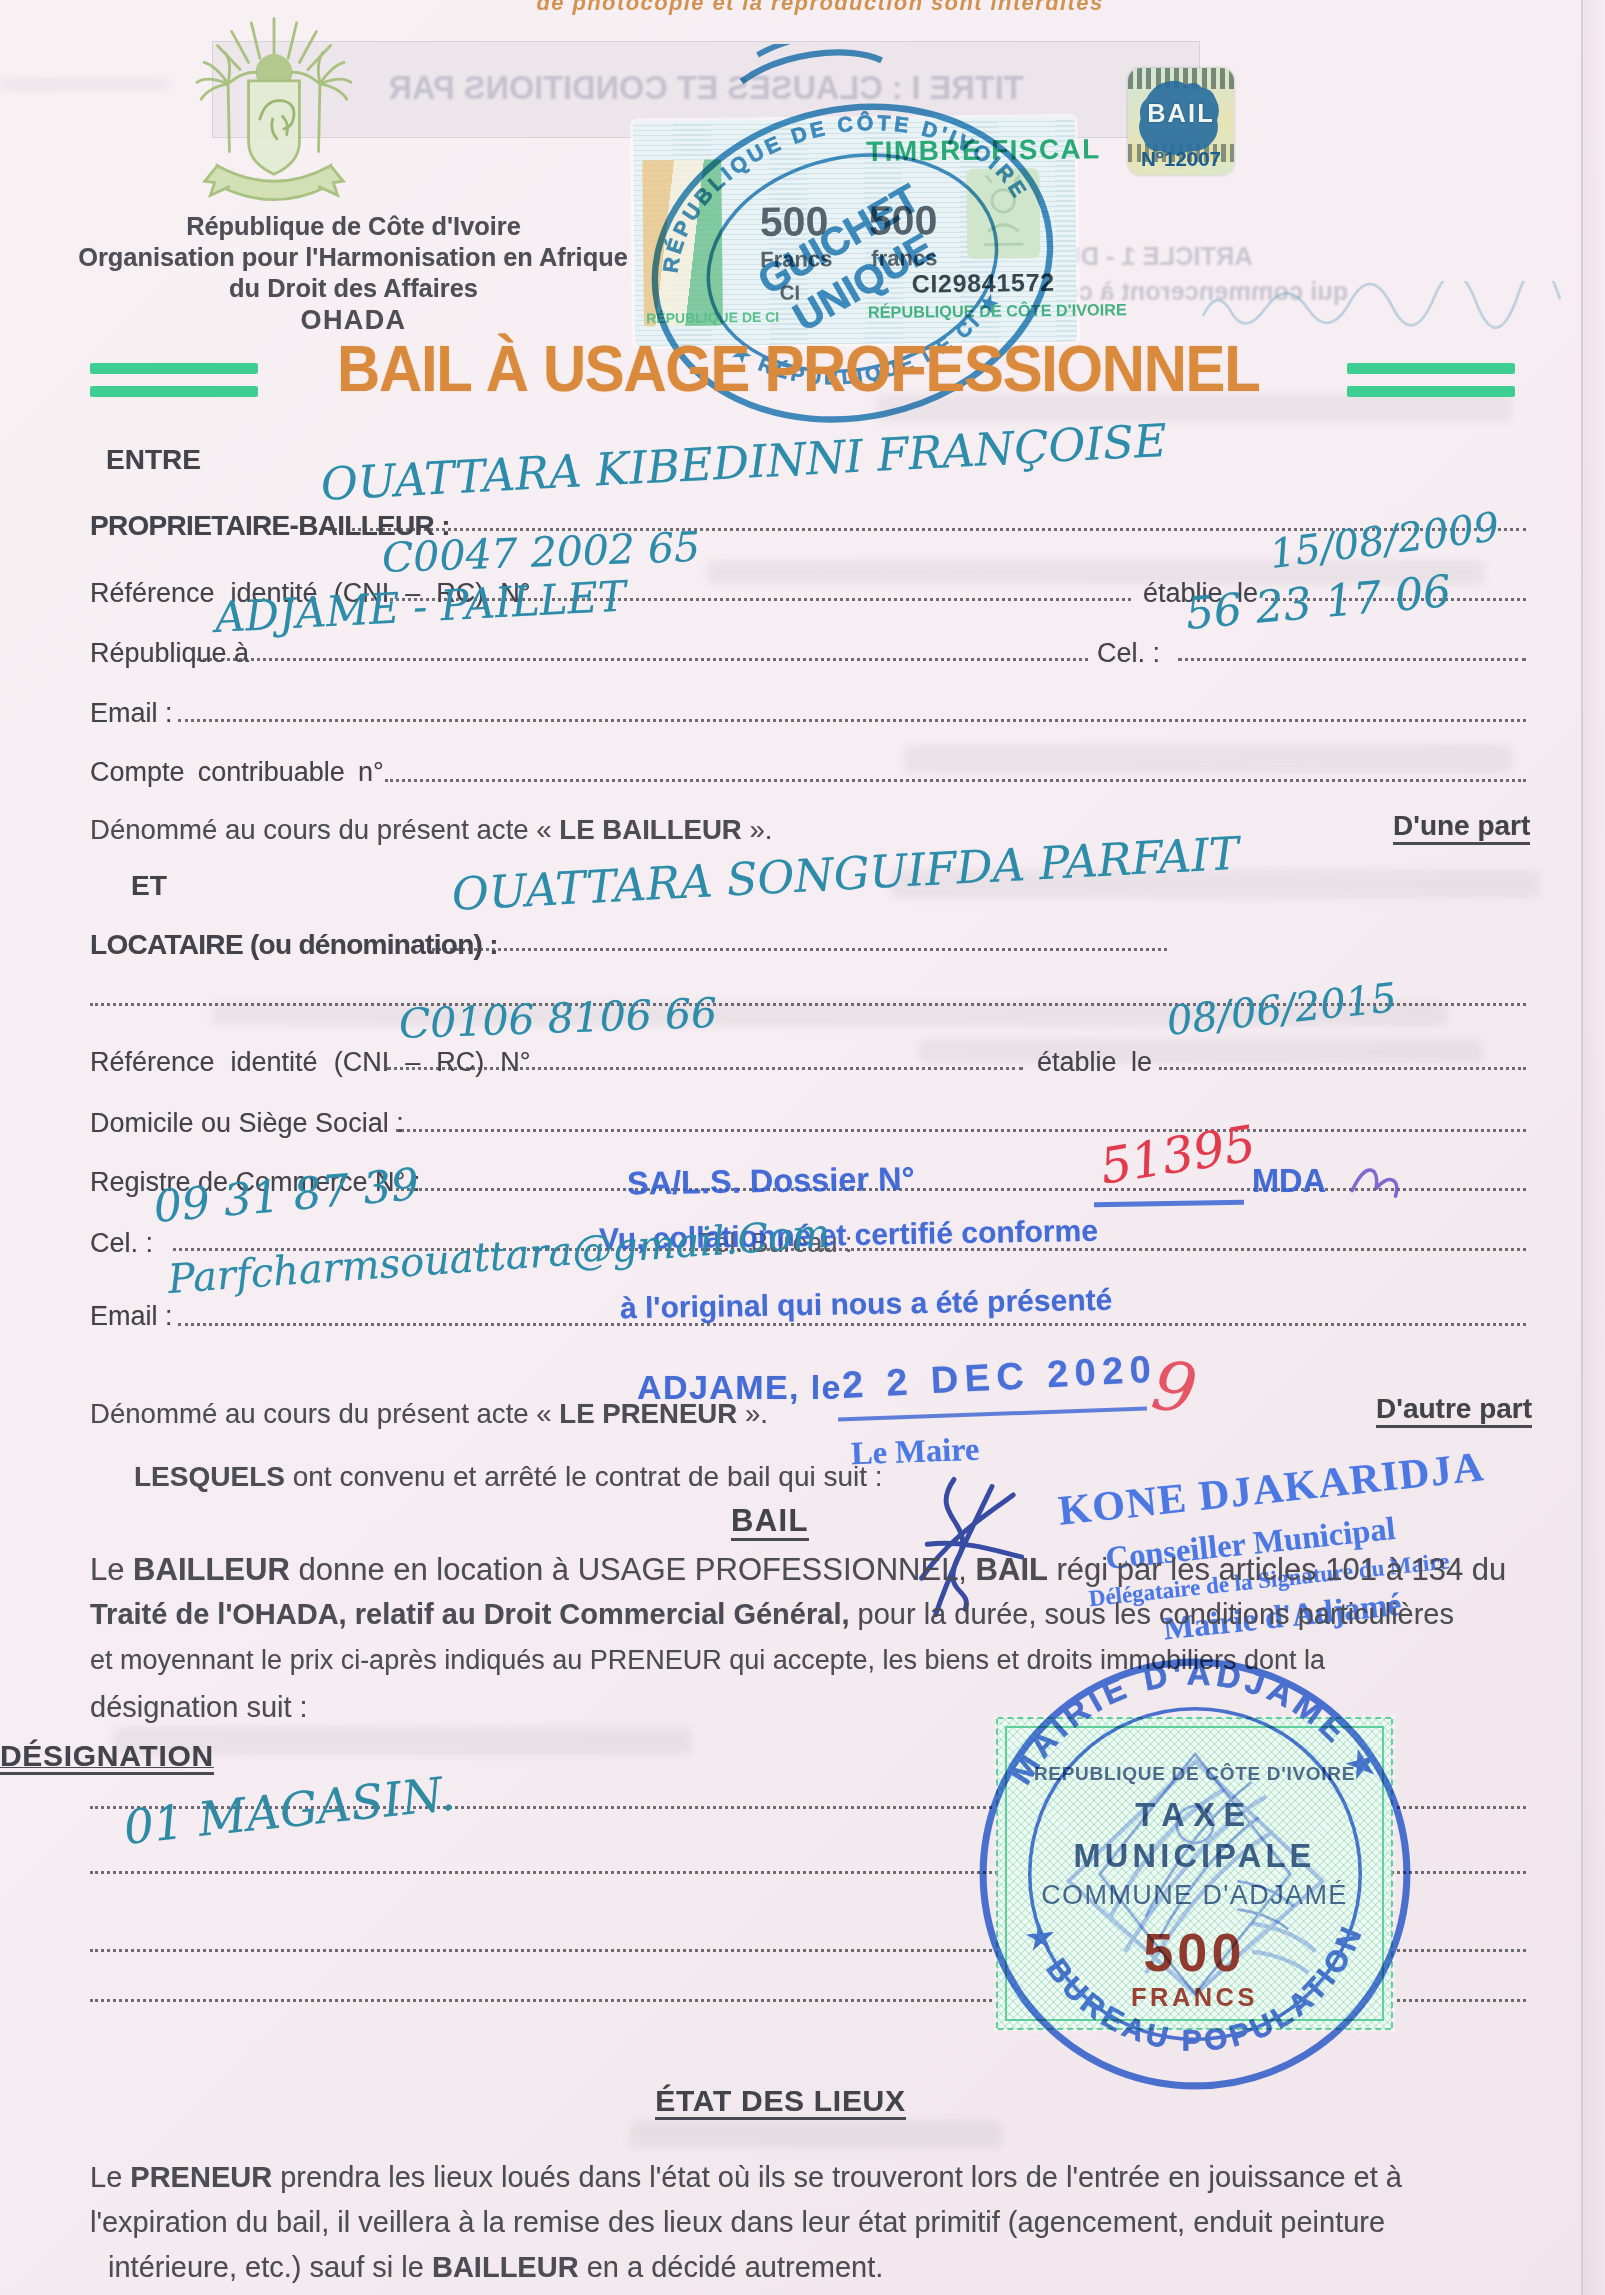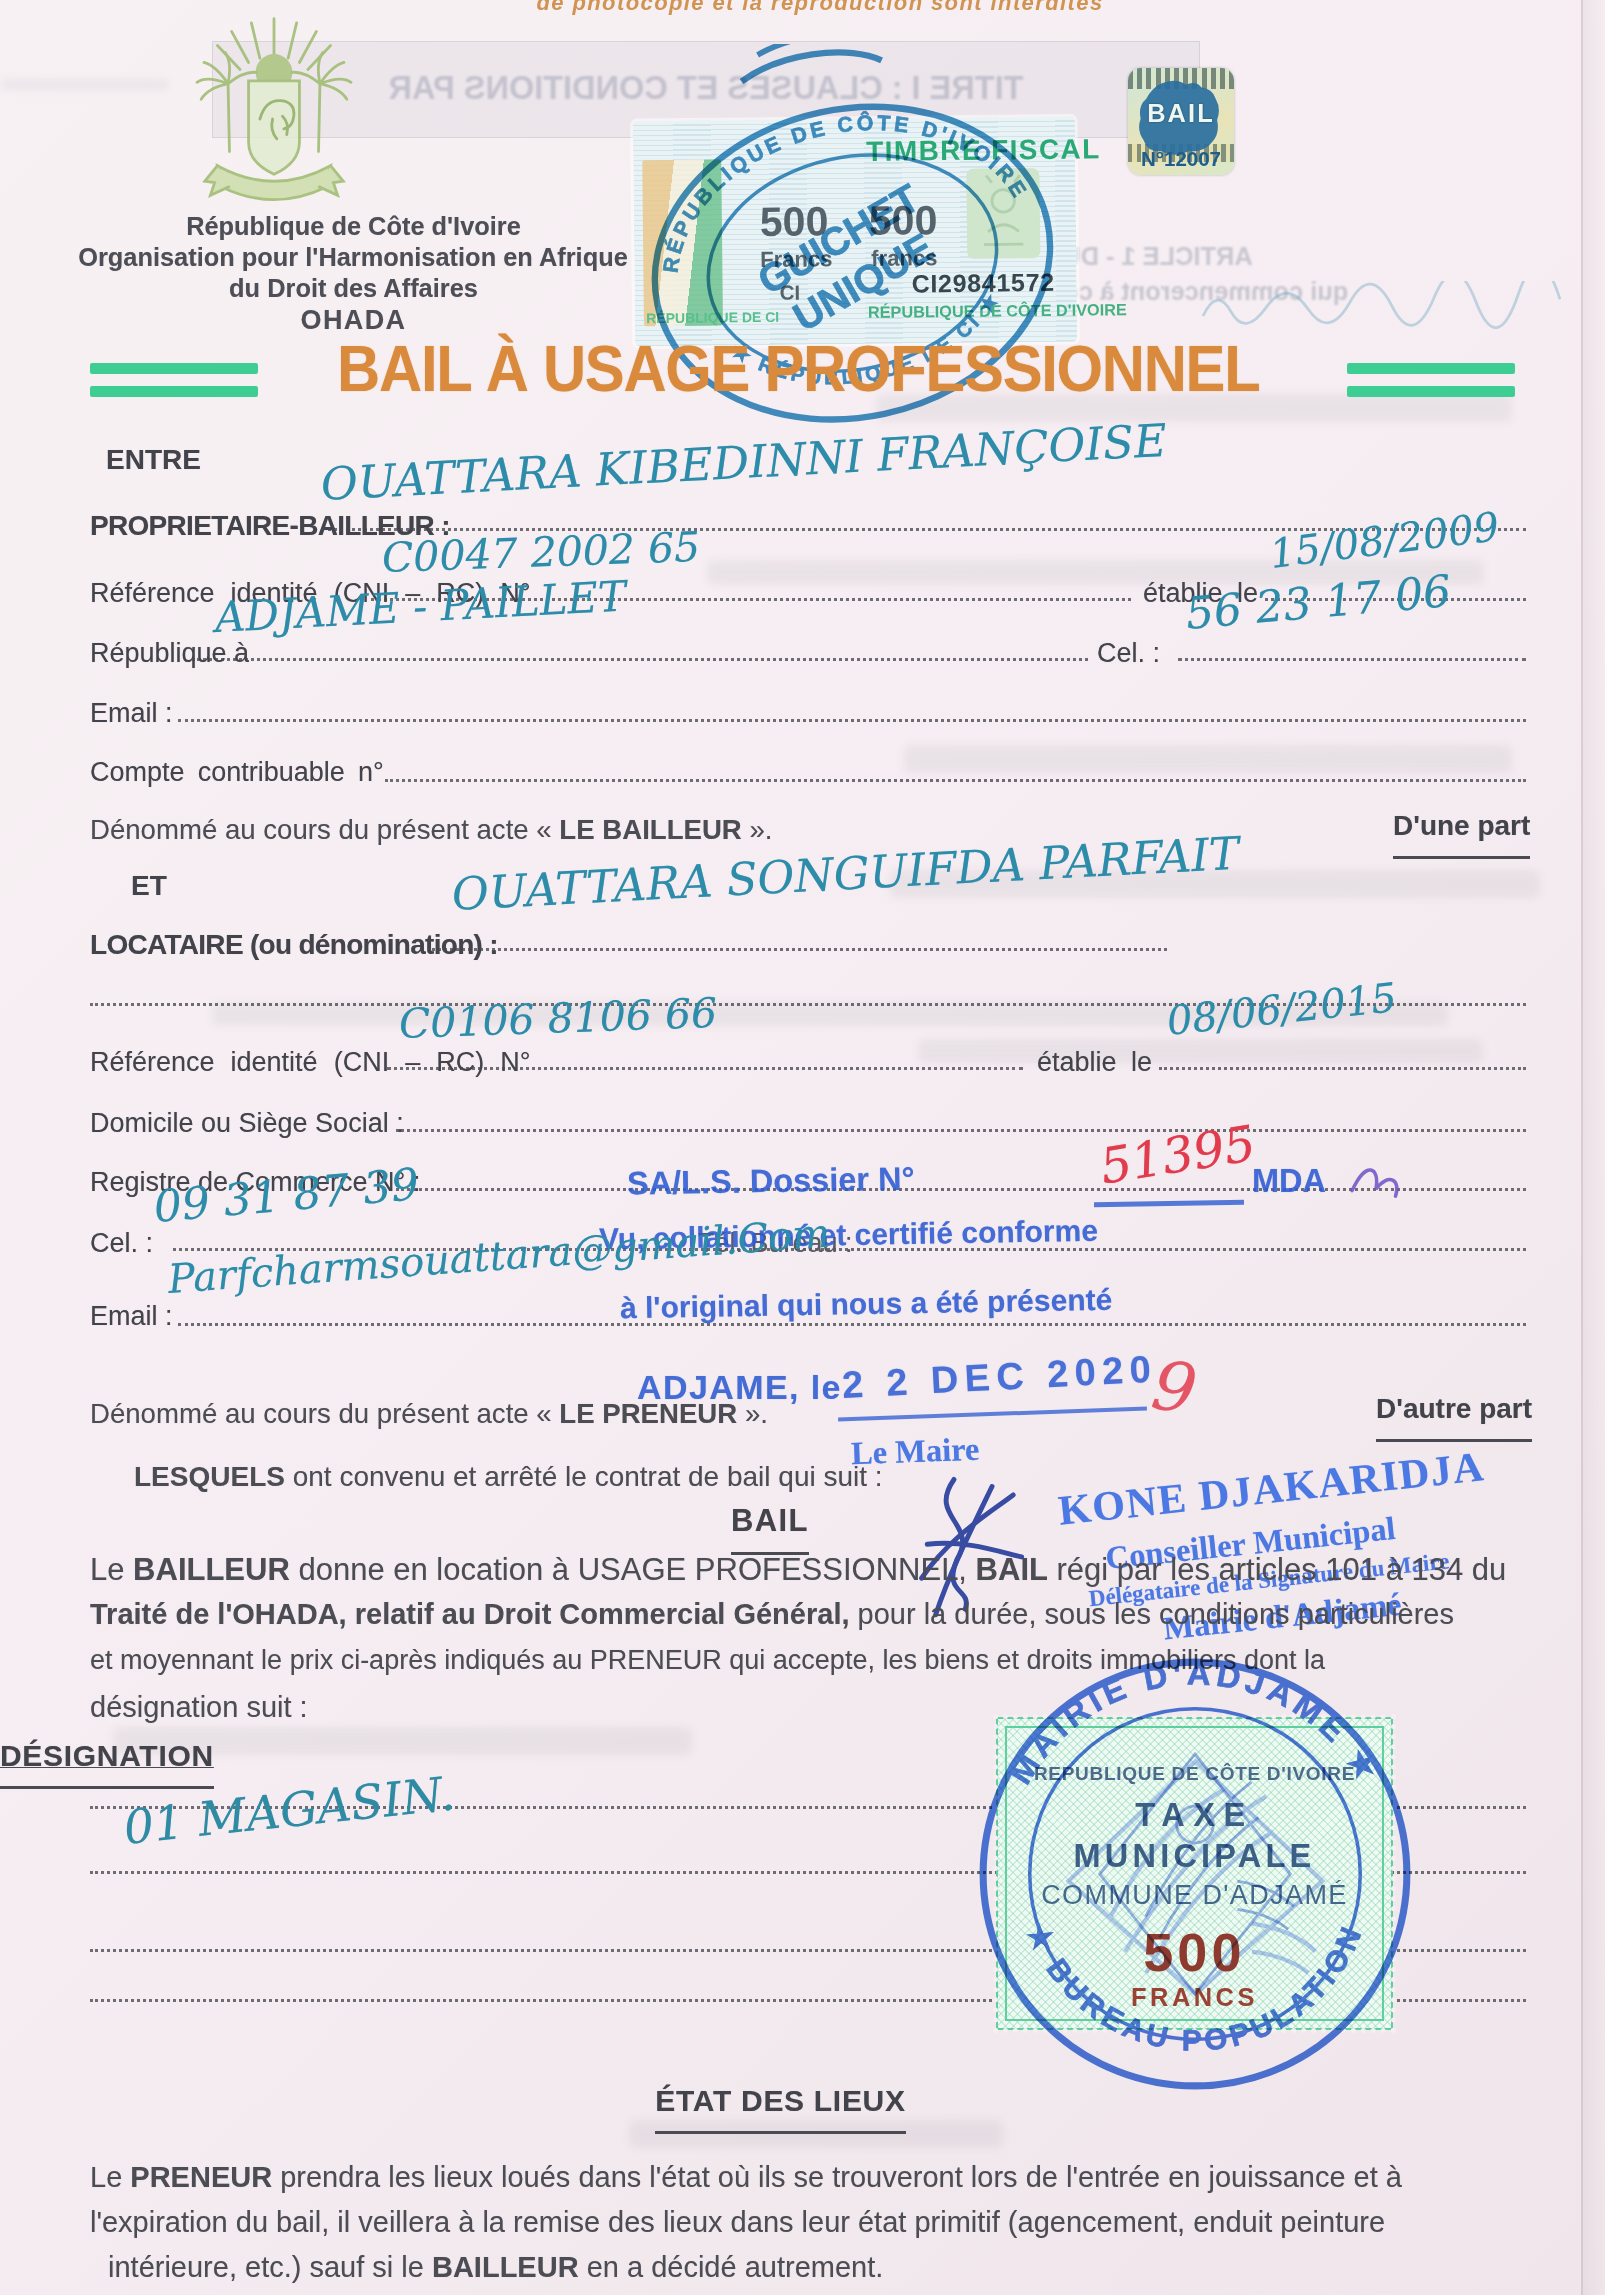--- a/index.html
+++ b/index.html
@@ -10,21 +10,21 @@
   .lbl{font-weight:bold;color:#43434b;white-space:nowrap;text-shadow:0 0 0.7px rgba(60,60,70,.35);}
   .txt{color:#4c4c54;white-space:nowrap;text-shadow:0 0 0.7px rgba(60,60,70,.28);}
   .b{font-weight:bold;}
   .dots{height:0;border-bottom:3.5px dotted rgba(72,72,80,.78);}
   .hw{font-family:"DejaVu Serif",serif;font-style:italic;color:#2d8ca9;white-space:nowrap;
       text-shadow:0 0 0.7px rgba(45,140,169,.4);}
   .stampb{color:#2d5ad2;font-weight:bold;white-space:nowrap;opacity:.88;
           text-shadow:0 0 1.1px rgba(45,90,210,.45);}
   .kone{color:#3a6ce2;font-family:"Liberation Serif",serif;font-weight:bold;white-space:nowrap;
         opacity:.9;text-shadow:0 0 1.1px rgba(58,108,226,.4);}
-  .under{border-bottom:3.5px solid #4a4a52;padding-bottom:14px;}
+  .under{border-bottom:3.5px solid #4a4a52;padding-bottom:0;}
   .mirror{transform:scaleX(-1);filter:blur(0.9px);color:#9b9eb0;font-weight:bold;
           white-space:nowrap;opacity:.5;}
   .bleedbar{background:#70707e;opacity:.09;filter:blur(4.2px);border-radius:6.4px;}
   .title{font-size:65px;font-weight:bold;color:#d98a3d;letter-spacing:-1.4px;white-space:nowrap;
          transform:scaleX(.92);transform-origin:center;text-shadow:0 0 1.4px rgba(217,138,61,.45);}
   .gbar{height:11.3px;background:#3ecd92;border-radius:2.1px;}
   .org{font-weight:bold;color:#4e4e56;text-align:center;text-shadow:0 0 0.7px rgba(60,60,70,.3);}
   .fiscal{background-color:#e9f2f4;border-radius:4.2px;
           background-image:repeating-linear-gradient(0deg,rgba(120,180,200,.22) 0 1.4px,transparent 1.4px 5px);
           box-shadow:0 0 0 2.8px rgba(255,255,255,.5);}

